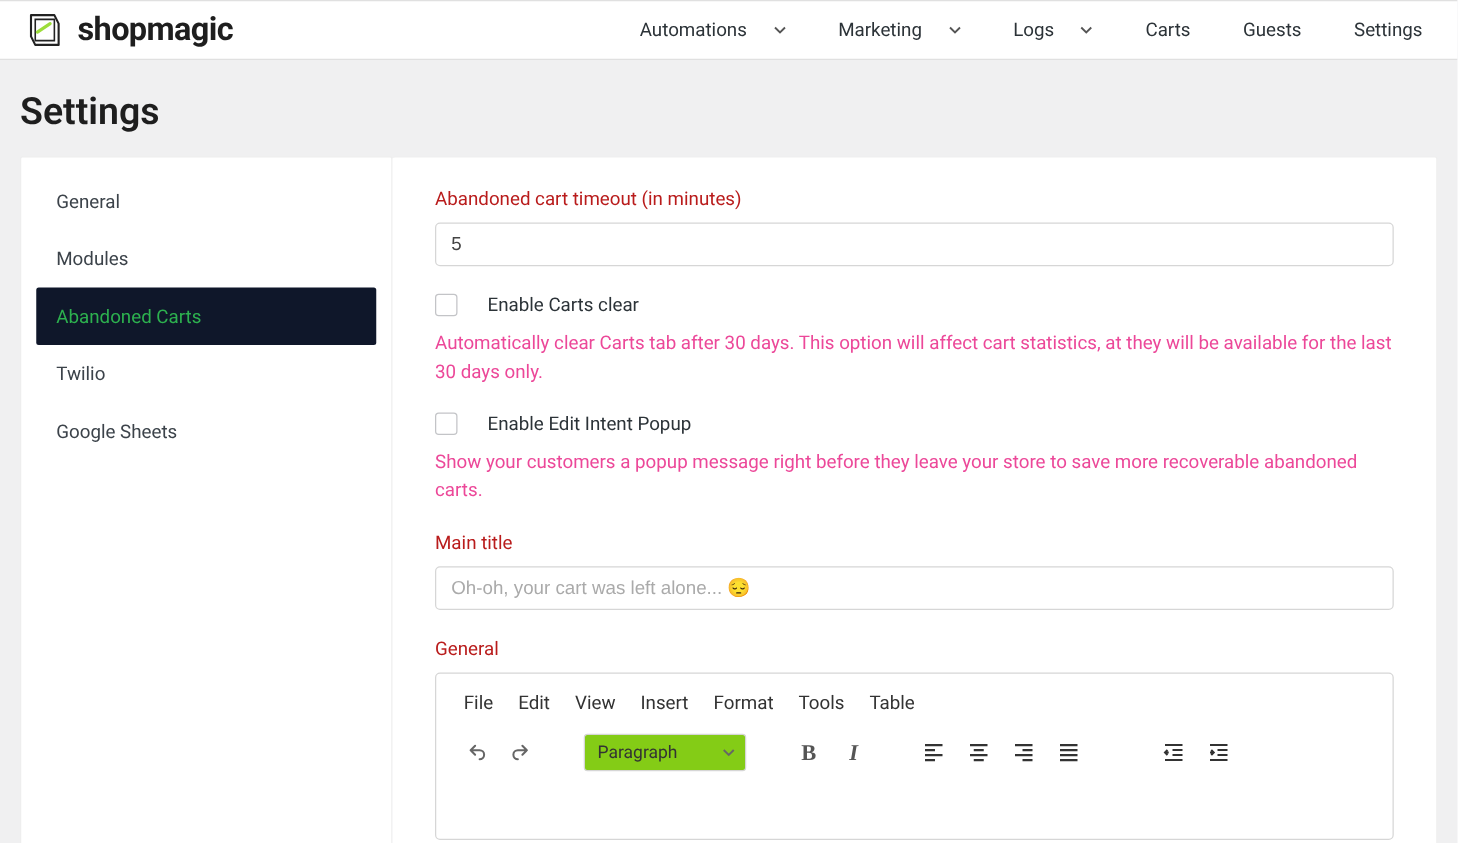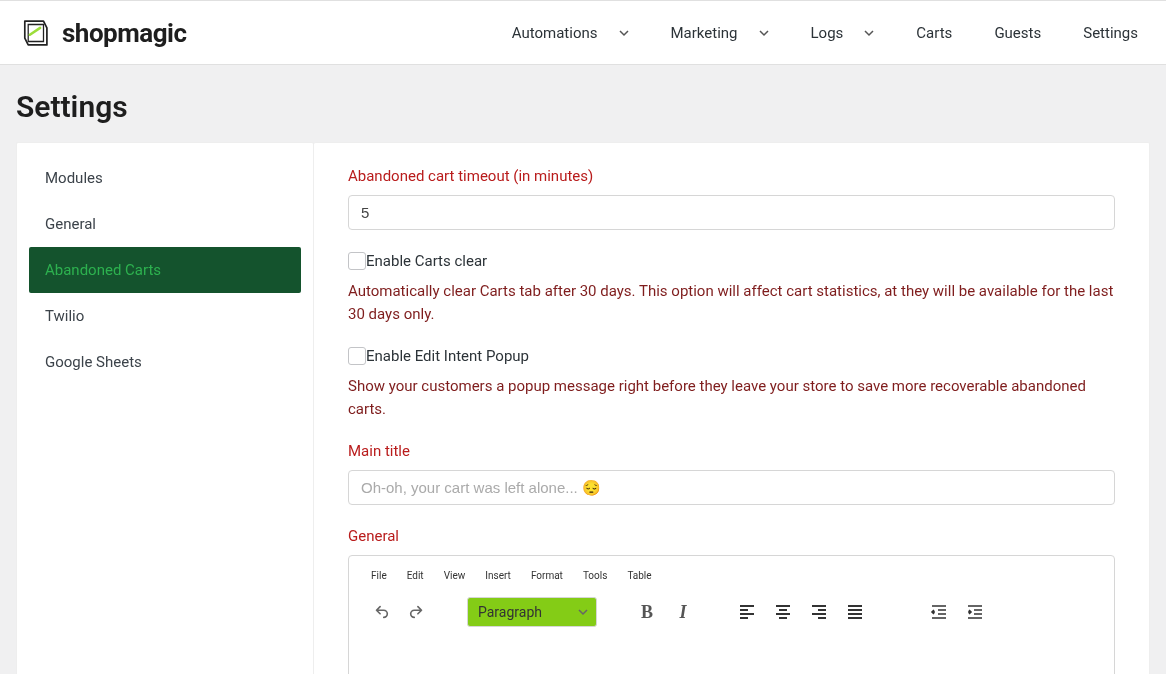--- a/index.html
+++ b/index.html
@@ -10,59 +10,59 @@
       font-size: 14px;
     }
     .header {
       background: #fff;
       border-top: 1px solid #e0e0e0;
       border-bottom: 1px solid #e0e0e0;
       display: flex;
       align-items: center;
       justify-content: space-between;
       padding: 0 28px 0 18px;
-      height: 65px;
+      height: 48px;
     }
     .logo-wrap { display: flex; align-items: center; gap: 10px; }
     .logo-icon { width: 34px; height: 34px; }
     .logo-text { font-size: 26px; font-weight: 700; letter-spacing: -0.5px; color: #1e1e1e; }
     .nav { display: flex; gap: 42px; align-items: center; }
     .nav-item { font-size: 15px; color: #2c3338; cursor: pointer; display: flex; align-items: center; gap: 21px; }
     .chev { width: 10px; height: 10px; display: inline-block; }
     .page-title { font-size: 30px; font-weight: 600; color: #1e1e1e; padding: 24px 0 18px 16px; }
     .layout { display: flex; gap: 0; padding: 0 16px 16px 16px; }
     .sidebar {
       width: 298px; background: #fff; border-radius: 2px; padding: 12px; min-height: 520px;
       border: 1px solid #eee;
     }
     .side-item {
       padding: 14px 16px; font-size: 15px; color: #3c434a; cursor: pointer; border-radius: 2px;
     }
-    .side-item.active { background: #14532d; color: #2db14f; }
+    .side-item.active { background: #0f172a; color: #2db14f; }
     .content {
       flex: 1; background: #fff; border-radius: 2px; padding: 24px 34px;
       border: 1px solid #eee; border-left: none;
     }
     .field-label { font-size: 15px; color: #b91c1c; margin-bottom: 10px; }
     .text-input {
       width: 100%; padding: 8px 12px; font-size: 15px; color: #444; border: 1px solid #d6d6d6;
       border-radius: 4px; outline: none; margin-bottom: 22px;
     }
     .text-input::placeholder { color: #aaa; }
-    .check-row { display: flex; align-items: center; gap: 0; margin-bottom: 10px; text-align: center; }
+    .check-row { display: flex; align-items: center; gap: 24px; margin-bottom: 10px; text-align: center; }
     .checkbox {
       width: 18px; height: 18px; border: 1px solid #c3c4c7; border-radius: 3px; background: #fff; cursor: pointer;
     }
     .check-label { font-size: 15px; color: #2c3338; }
-    .help-text { font-size: 15px; color: #7f1d1d; line-height: 1.5; margin-bottom: 22px; }
+    .help-text { font-size: 15px; color: #ec4899; line-height: 1.5; margin-bottom: 22px; }
     .editor-wrap {
       border: 1px solid #d6d6d6; border-radius: 4px; background: #fff; overflow: hidden;
     }
     .editor-menubar {
-      display: flex; gap: 20px; padding: 14px 22px 10px 22px; font-size: 10px; color: #333;
+      display: flex; gap: 20px; padding: 14px 22px 10px 22px; font-size: 15px; color: #333;
     }
     .editor-menubar span { cursor: pointer; }
     .editor-toolbar {
       display: flex; align-items: center; gap: 8px; padding: 6px 18px 14px 18px;
     }
     .tb-btn {
       width: 28px; height: 28px; display: flex; align-items: center; justify-content: center;
       cursor: pointer; color: #555; border-radius: 3px;
     }
     .tb-sep { width: 20px; }
@@ -124,22 +124,22 @@
     <div class="nav-item">
       <span>Settings</span>
     </div>
   </div>
 </div>
 
 <h1 class="page-title">Settings</h1>
 
 <div class="layout">
   <div class="sidebar">
+    <div class="side-item">General</div>
     <div class="side-item">Modules</div>
-    <div class="side-item">General</div>
     <div class="side-item active">Abandoned Carts</div>
     <div class="side-item">Twilio</div>
     <div class="side-item">Google Sheets</div>
   </div>
 
   <div class="content">
 
     <div class="field-label">Abandoned cart timeout (in minutes)</div>
     <input class="text-input" value="5" style="">
 

